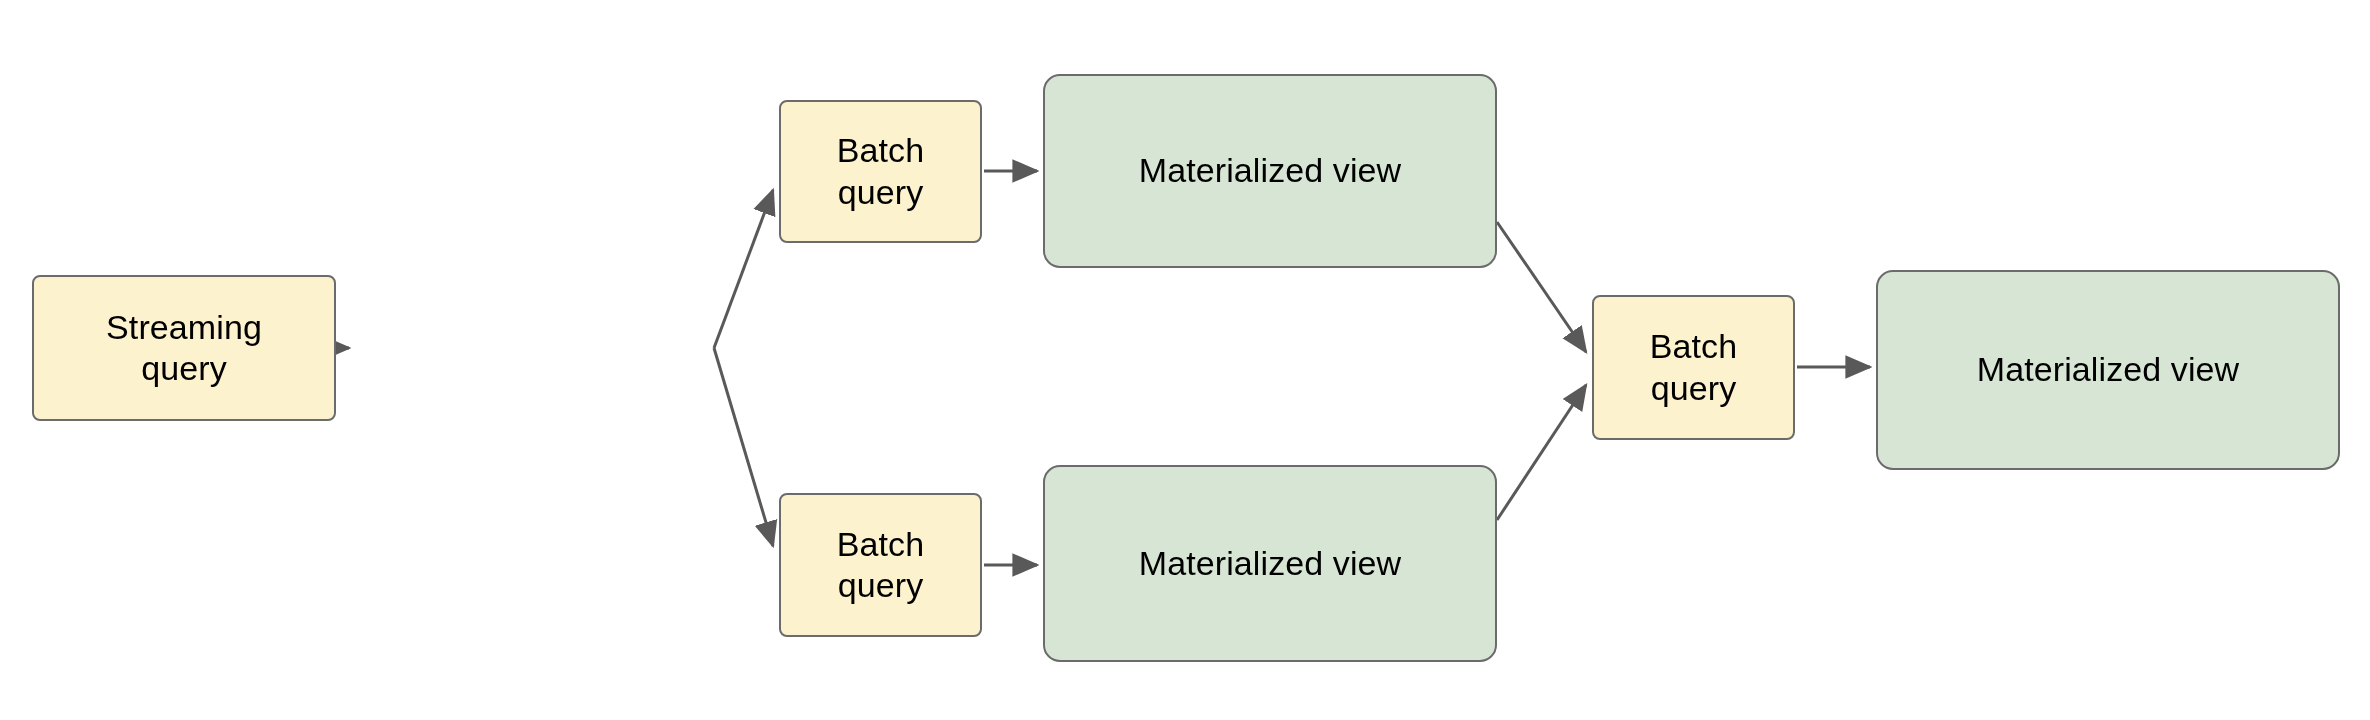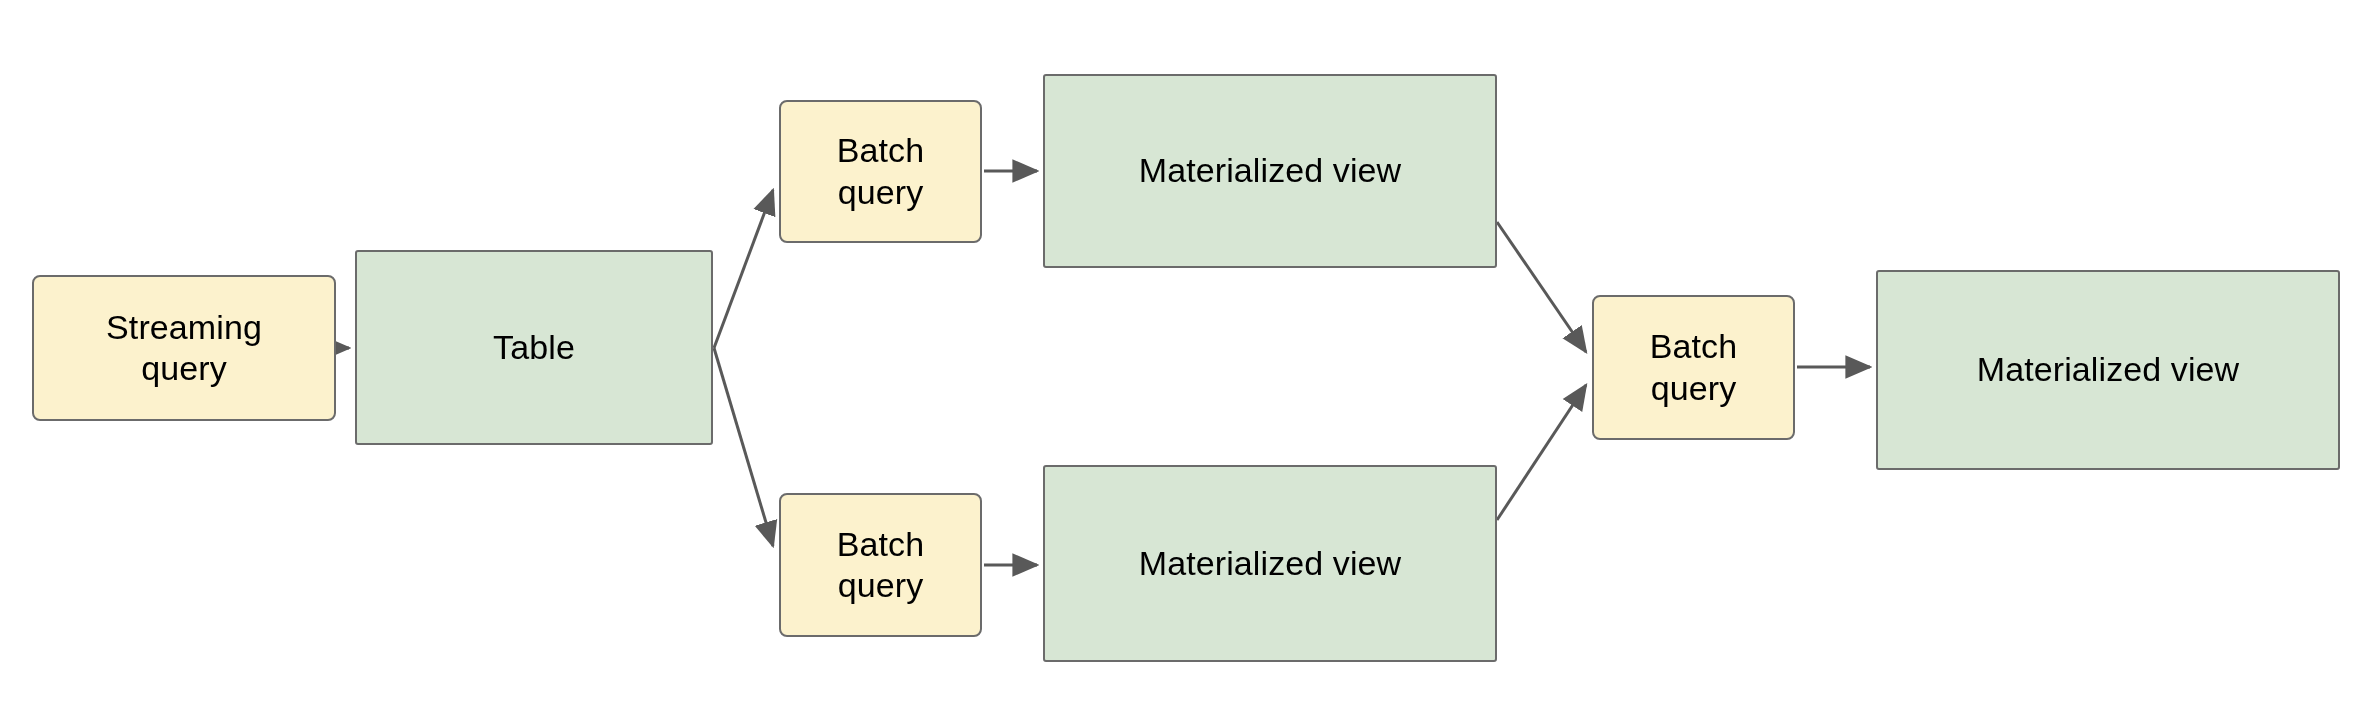--- a/index.html
+++ b/index.html
@@ -38,21 +38,21 @@
     border: 2px solid #666666;
   }
   .node.process {
     background: #fcf2cd;
     border-color: #6b6b6b;
     border-radius: 8px;
   }
   .node.store {
     background: #d7e6d4;
     border-color: #6b6b6b;
-    border-radius: 3px;
+    border-radius: 17px;
   }
   .node-label {
     display: block;
     pointer-events: none;
   }
 </style>
 </head>
 <body>
 
 <div id="canvas">
@@ -95,23 +95,20 @@
     <g>
       <line x1="1797" y1="367" x2="1870" y2="367" stroke="#595959" stroke-width="3" marker-end="url(#arrowhead)"></line>
     </g>
   </svg>
 
   <div class="node process" style="left:32px; top:275px; width:304px; height:146px;">
     <span class="node-label">Streaming
 query</span>
   </div>
 
-  <div class="node store" style="left:355px; top:250px; width:358px; height:195px;">
-    <span class="node-label">Table</span>
-  </div>
 
   <div class="node process" style="left:779px; top:100px; width:203px; height:143px;">
     <span class="node-label">Batch
 query</span>
   </div>
 
   <div class="node store" style="left:1043px; top:74px; width:454px; height:194px;">
     <span class="node-label">Materialized view</span>
   </div>
 

